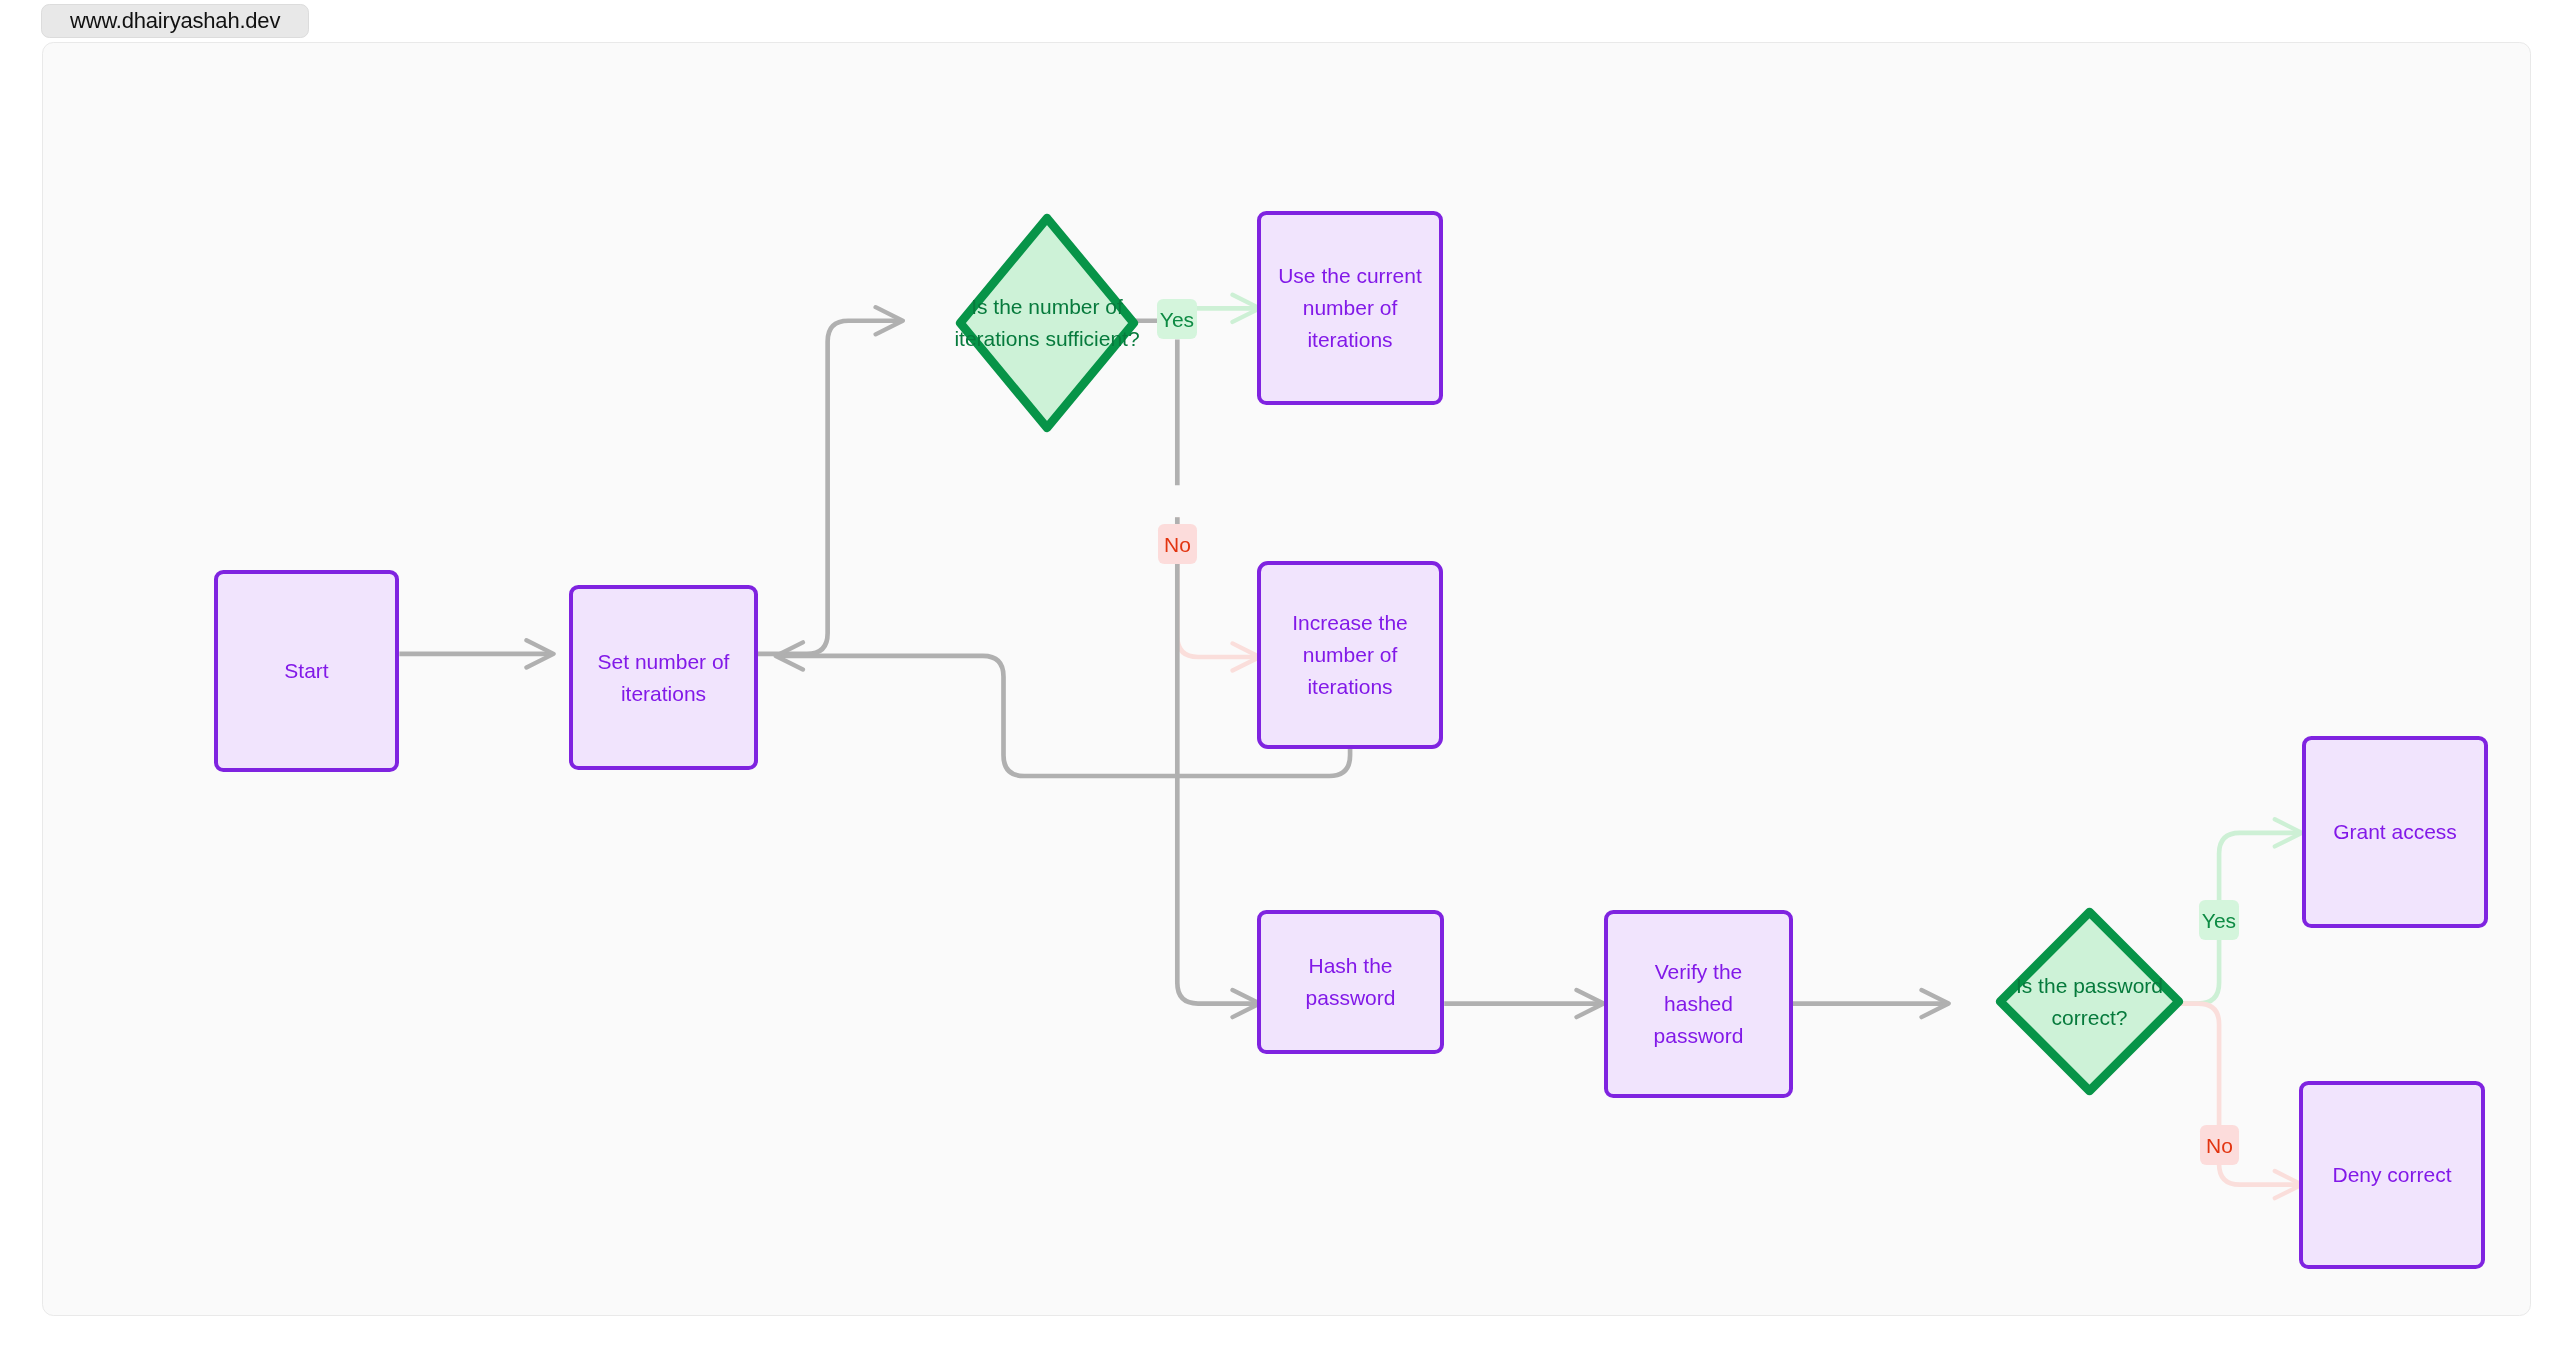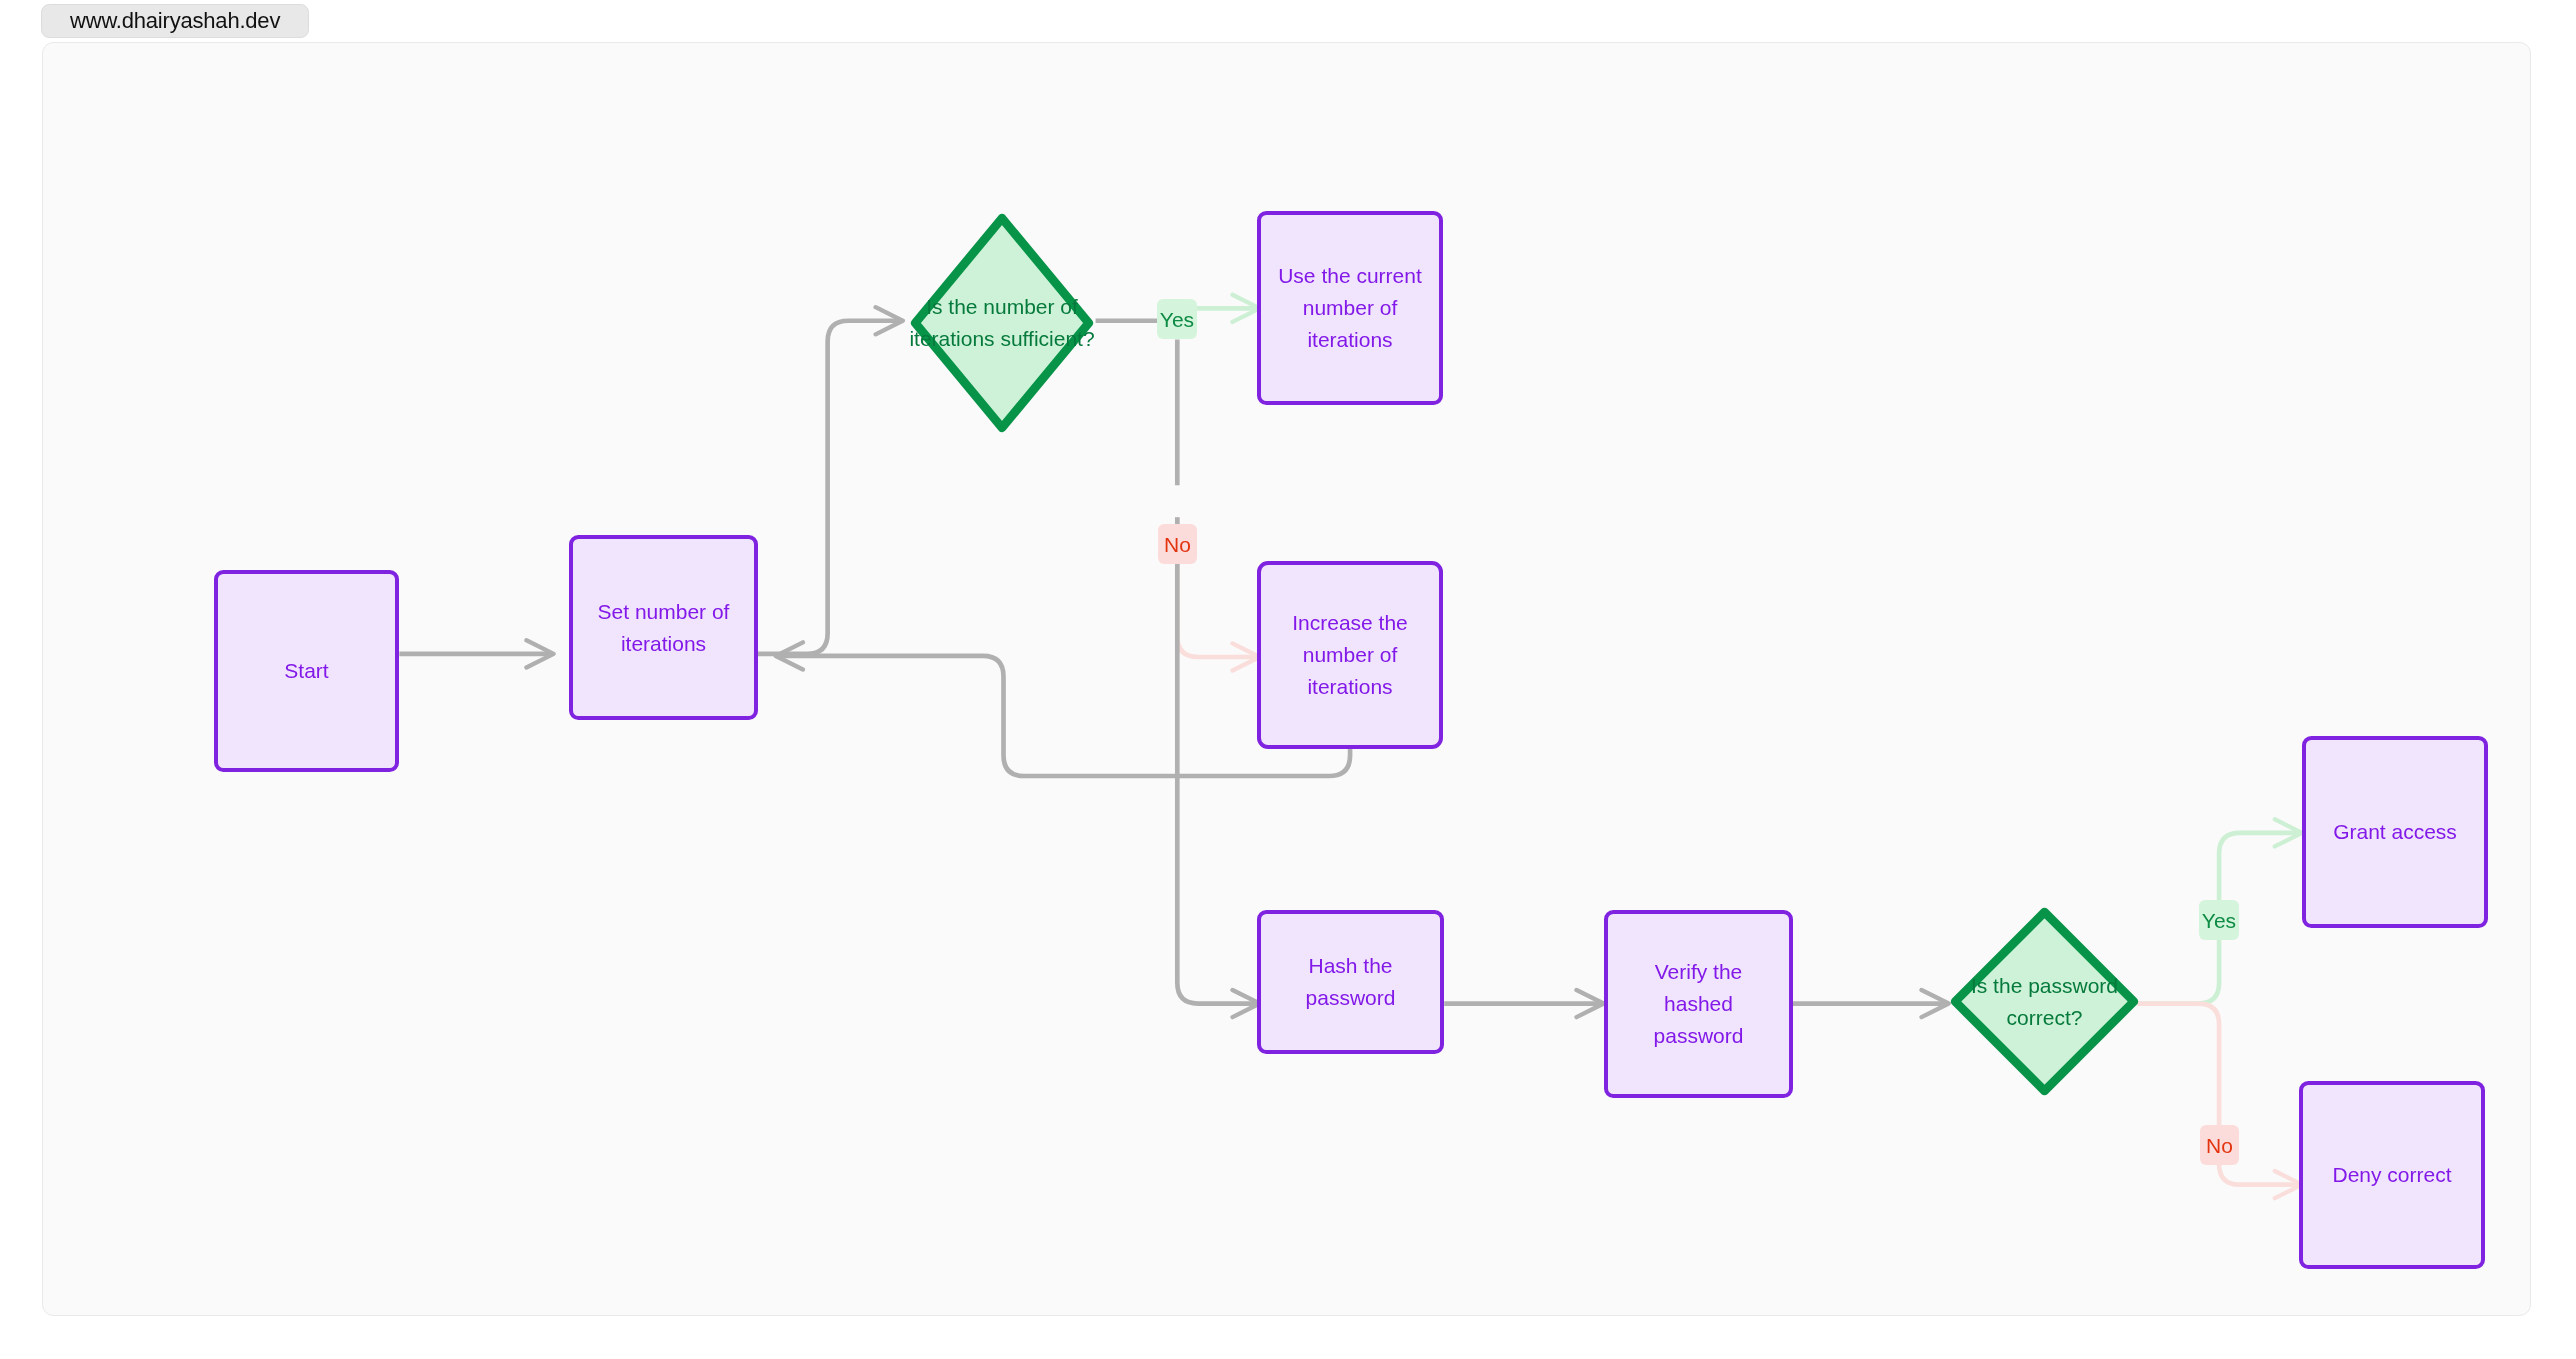--- a/index.html
+++ b/index.html
@@ -76,20 +76,21 @@
     border: 4.1px solid #7f23e0;
     border-radius: 9.3px;
     color: #8219e8;
     font-size: 21px;
     line-height: 1.52;
     padding: 0 15px;
   }
 
   .decision {
     z-index: 10;
+    margin-left: 45px;
   }
   .decision .dlabel {
     position: absolute;
     left: 0; top: 0;
     width: 100%;
     height: 100%;
     display: flex;
     align-items: center;
     justify-content: center;
     text-align: center;
@@ -168,21 +169,21 @@
       <path d="M 4132 1940 L 4250 1940 Q 4290 1940 4290 1900 L 4290 1650 Q 4290 1610 4330 1610 L 4445 1610" stroke="#cdf0d5" marker-end="url(#ah-green)"></path>
 
       <path d="M 4132 1940 L 4250 1940 Q 4290 1940 4290 1980 L 4290 2250 Q 4290 2290 4330 2290 L 4445 2290" stroke="#fadedb" marker-end="url(#ah-red)"></path>
     </g>
   </svg>
 
   <div class="node process" style="left:214px; top:534px; width:185px; height:202px;margin-top:36px;">
     <span>Start</span>
   </div>
 
-  <div class="node process" style="left:569px; top:535px; width:189px; height:185px;">
+  <div class="node process" style="left:569px; top:585px; width:189px; height:185px;">
     <span>Set number of iterations</span>
   </div>
 
   <div class="node decision" style="left:909px; top:212px; width:186px; height:222px;">
     <svg width="186" height="222" viewBox="0 0 360 430" xmlns="http://www.w3.org/2000/svg">
       <path d="M 180 12 L 348 215 L 180 418 L 12 215 Z" fill="#cdf2d7" stroke="#079448" stroke-width="17" stroke-linejoin="round"></path>
     </svg>
     <span class="dlabel">Is the number of iterations sufficient?</span>
   </div>
 

